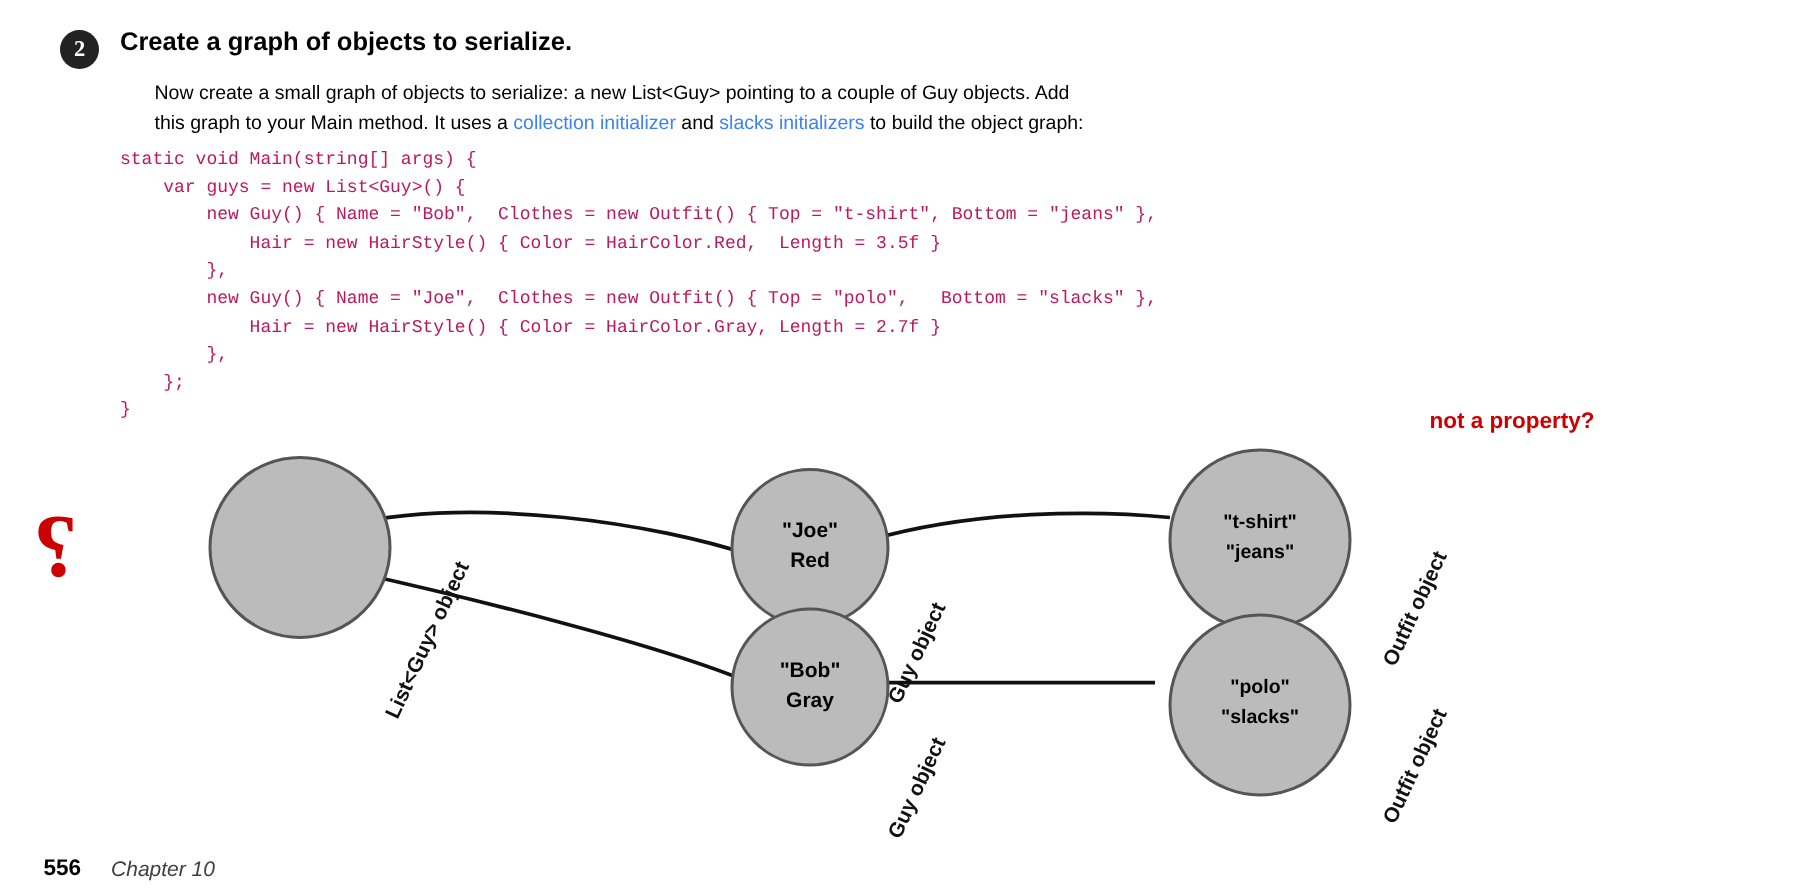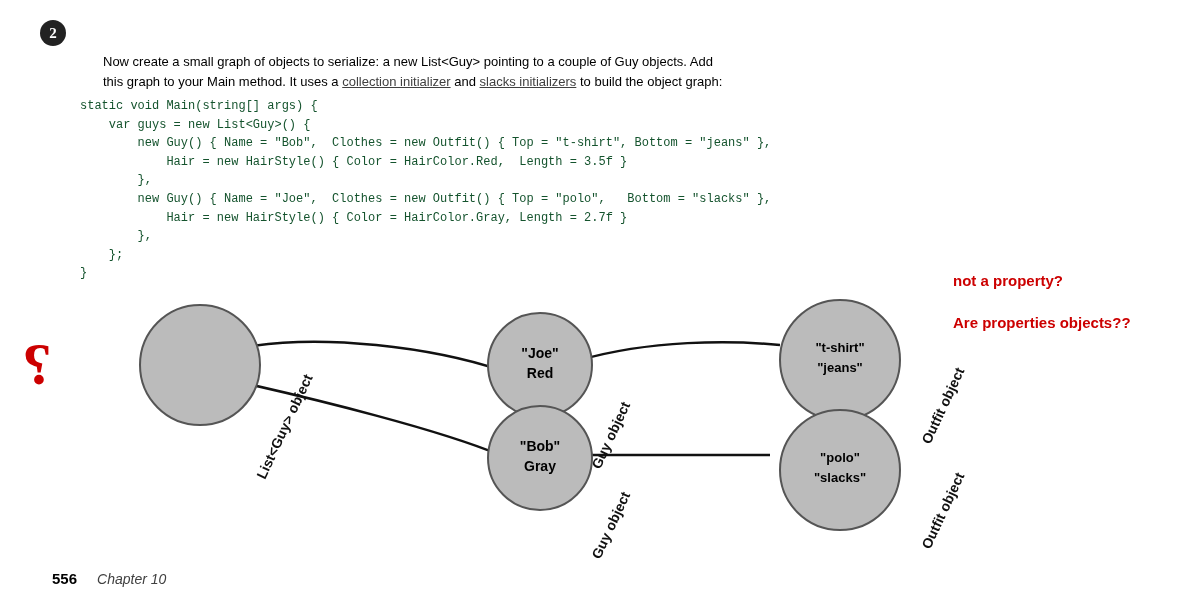--- a/index.html
+++ b/index.html
@@ -44,30 +44,29 @@
       font-family: Arial, sans-serif;
     }
     .desc {
       font-size: 13px;
       line-height: 1.5;
       margin-left: 63px;
       margin-bottom: 6px;
       font-family: Arial, sans-serif;
     }
     .green-underline {
-      color: #404040;
-      text-decoration: underline;
+      color: #3b82f6;
     }
     .code-block {
       font-family: 'Courier New', Courier, monospace;
       font-size: 12px;
       line-height: 1.55;
       margin-left: 40px;
       margin-bottom: 4px;
-      color: #14532d;
+      color: #be185d;
     }
     .diagram-area {
       position: absolute;
       left: 120px;
       top: 270px;
       width: 900px;
       height: 290px;
     }
     svg.diagram-svg {
       position: absolute;
@@ -95,21 +94,21 @@
       top: 330px;
       color: #cc0000;
       font-size: 60px;
       font-family: Georgia, serif;
       font-weight: bold;
       transform: scaleX(-1);
     }
     .footer {
       position: absolute;
       bottom: 10px;
-      left: 52px;
+      left: 29px;
       font-size: 14px;
       font-family: Arial, sans-serif;
       display: flex;
       gap: 20px;
       align-items: center;
     }
     .footer-page {
       font-weight: bold;
       font-size: 15px;
     }
@@ -118,20 +117,21 @@
       font-style: italic;
     }
   </style>
 </head>
 <body>
 
 <div class="page">
 
   <div class="header-row">
     <div class="step-badge">2</div>
+    <div class="heading">Create a graph of objects to serialize.</div>
   </div>
 
   <div class="desc">
     <span>Now create a small graph of objects to serialize: a new List&lt;Guy&gt; pointing to a couple of Guy objects. Add</span><br>
     <span>this graph to your Main method. It uses a</span>
     <span class="green-underline">collection initializer</span>
     <span> and </span>
     <span class="green-underline">slacks initializers</span>
     <span>to build the object graph:</span>
   </div>
@@ -147,21 +147,20 @@
     <div>&nbsp;&nbsp;&nbsp;&nbsp;&nbsp;&nbsp;&nbsp;&nbsp;},</div>
     <div>&nbsp;&nbsp;&nbsp;&nbsp;};</div>
     <div>}</div>
   </div>
 
   <div class="question-mark">?</div>
 
   <div class="red-note">
     <div>not a property?</div>
     <br>
-    <div>Are properties objects??</div>
   </div>
 
   <div class="diagram-area">
     <svg class="diagram-svg" viewBox="0 0 900 290">
 
       <path d="M 110,80 C 200,60 320,80 380,100" stroke="#111" stroke-width="2.5" fill="none"></path>
 
       <path d="M 110,110 C 200,130 320,160 380,185" stroke="#111" stroke-width="2.5" fill="none"></path>
 
       <path d="M 460,90 C 530,70 610,70 660,75" stroke="#111" stroke-width="2.5" fill="none"></path>

